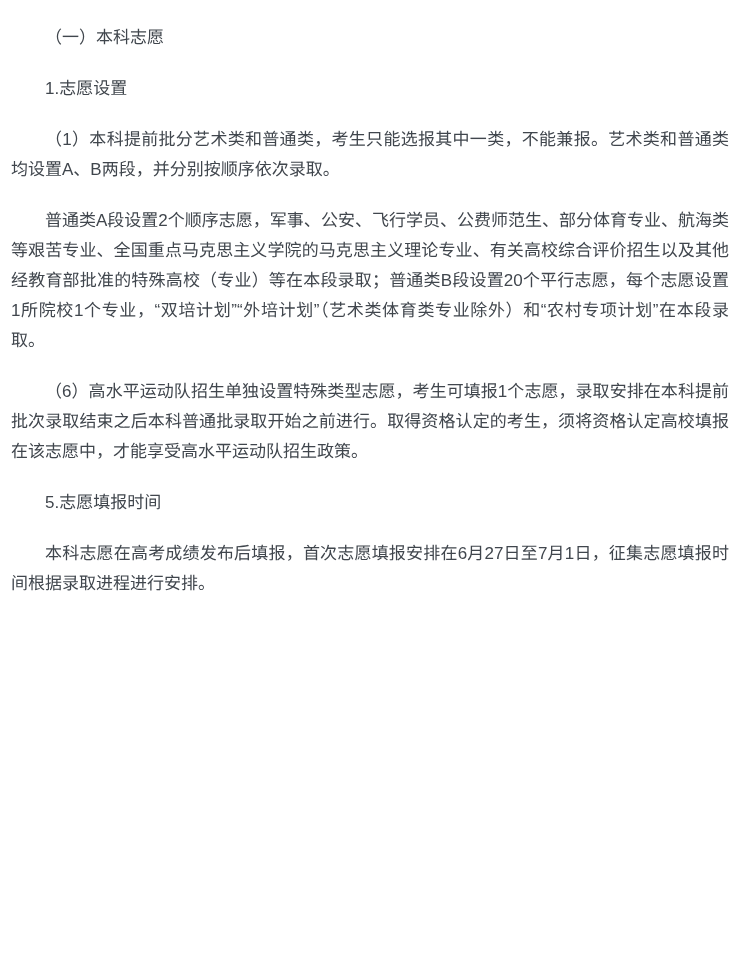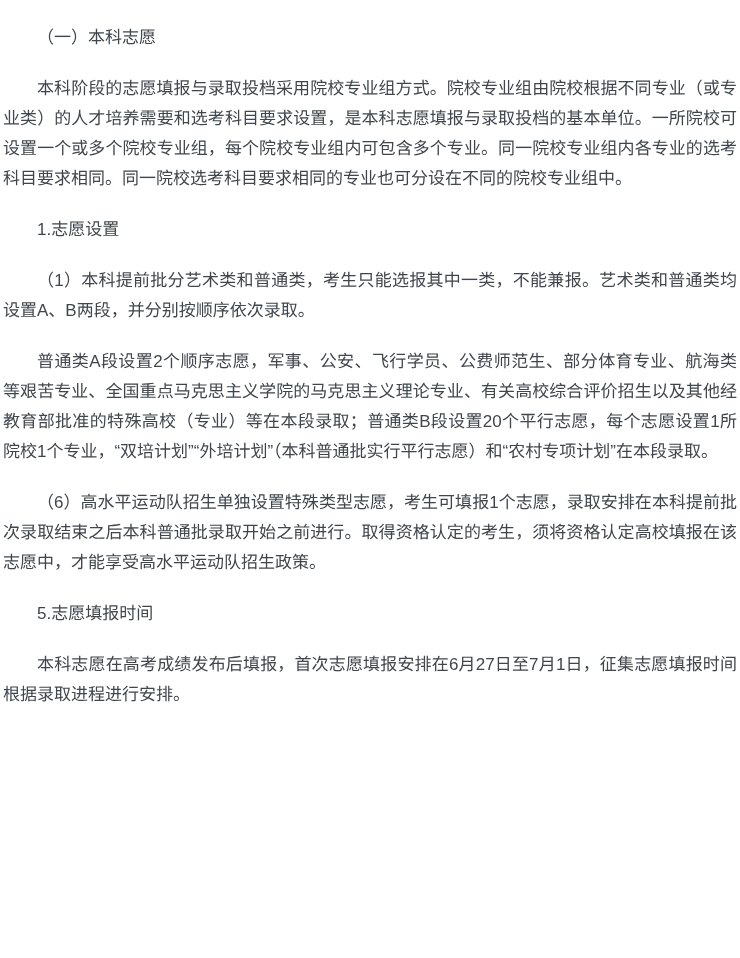--- a/index.html
+++ b/index.html
@@ -17,33 +17,32 @@
     width: 740px;
     padding: 2px 3px 0 3px;
     font-family: "Liberation Sans", sans-serif;
     font-size: 17px;
     line-height: 30px;
     color: #40464d;
     text-align: justify;
     text-justify: inter-ideograph;
   }
   .article-body p {
-    margin: 21px 0;
+    margin: 21px 8px;
     text-indent: 2em;
   }
   .article-body p.heading {
     
     font-weight: normal;
   }
 </style>
 </head>
 <body>
 
 <div class="article-body">
   <p class="heading">（一）本科志愿</p>
-  <p class="paragraph">本科阶段的志愿填报与录取投档采用院校专业组方式。院校专业组由院校根据不同专业（或专业类）的人才培养需要和选考科目要求设置，是本科志愿填报与录取投档的基本单位。一所院校可设置一个或多个院校专业组，每个院校专业组内可包含多个专业。同一院校专业组内各专业的选考科目要求相同。同一院校选考科目要求相同的专业也可分设在不同的院校专业组中。</p>
   <p class="heading">1.志愿设置</p>
   <p class="paragraph">（1）本科提前批分艺术类和普通类，考生只能选报其中一类，不能兼报。艺术类和普通类均设置A、B两段，并分别按顺序依次录取。</p>
-  <p class="paragraph">普通类A段设置2个顺序志愿，军事、公安、飞行学员、公费师范生、部分体育专业、航海类等艰苦专业、全国重点马克思主义学院的马克思主义理论专业、有关高校综合评价招生以及其他经教育部批准的特殊高校（专业）等在本段录取；普通类B段设置20个平行志愿，每个志愿设置1所院校1个专业，“双培计划”“外培计划”（本科普通批实行平行志愿）和“农村专项计划”在本段录取。</p>
+  <p class="paragraph">普通类A段设置2个顺序志愿，军事、公安、飞行学员、公费师范生、部分体育专业、航海类等艰苦专业、全国重点马克思主义学院的马克思主义理论专业、有关高校综合评价招生以及其他经教育部批准的特殊高校（专业）等在本段录取；普通类B段设置20个平行志愿，每个志愿设置1所院校1个专业，“双培计划”“外培计划”（艺术类体育类专业除外）和“农村专项计划”在本段录取。</p>
   <p class="paragraph">（6）高水平运动队招生单独设置特殊类型志愿，考生可填报1个志愿，录取安排在本科提前批次录取结束之后本科普通批录取开始之前进行。取得资格认定的考生，须将资格认定高校填报在该志愿中，才能享受高水平运动队招生政策。</p>
   <p class="heading">5.志愿填报时间</p>
   <p class="paragraph">本科志愿在高考成绩发布后填报，首次志愿填报安排在6月27日至7月1日，征集志愿填报时间根据录取进程进行安排。</p>
 </div>
 
 </body></html>

